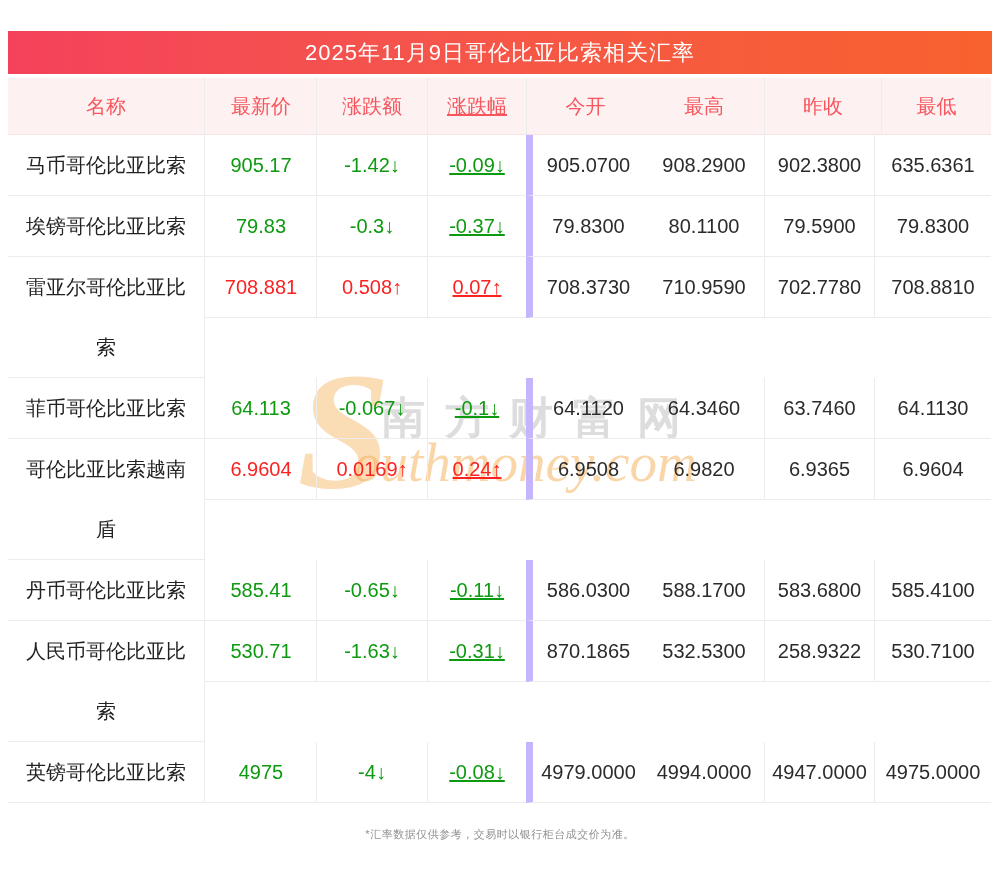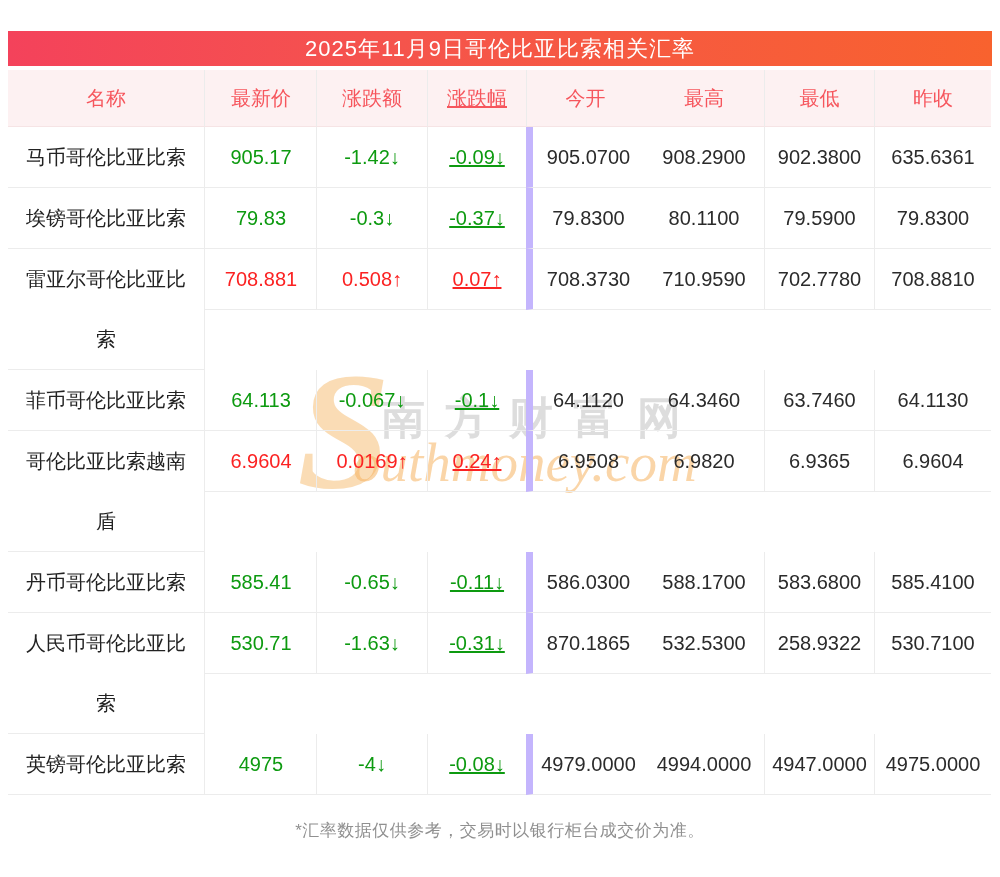--- a/index.html
+++ b/index.html
@@ -3,21 +3,21 @@
 <meta charset="utf-8">
 <style>
   * { margin:0; padding:0; box-sizing:border-box; }
   html,body { width:1000px; background:#ffffff; font-family:"Liberation Sans", sans-serif; }
   body { position:relative; height:877px; overflow:hidden; }
 
   .page { position:relative; padding-top:31px; }
 
   
   .title-bar {
-    margin:0 8px 4px 8px; height:35px;
+    margin:0 8px 4px 8px; height:43px;
     background:linear-gradient(90deg,#f4425b 0%,#f5544c 40%,#f8622e 100%);
     display:flex; align-items:center; justify-content:center;
   }
   .title-bar .title { color:#ffffff; font-size:22px; letter-spacing:1px; }
 
   
   .table-wrap { margin:0 8px; position:relative; z-index:1; }
   .row { display:flex; align-items:flex-start; }
   .cell {
     height:61px; line-height:60px; text-align:center;
@@ -61,21 +61,21 @@
   .wm-cn { position:absolute; left:86px; top:20px;
            font-size:44px; font-weight:bold; letter-spacing:20px;
            color:rgba(150,150,150,0.32);margin-top:14px; }
   .wm-en { position:absolute; left:58px; top:76px;
            font-family:"Liberation Serif", serif; font-style:italic;
            font-size:55px; color:rgba(246,178,96,0.55); }
 
   
   .footer-note {
     margin-top:24px; text-align:center;
-    font-size:17px; color:#909090; letter-spacing:0.5px;
+    font-size:11px; color:#909090; letter-spacing:0.5px;
   }
 </style>
 </head>
 <body>
 
 <div class="page">
 
   <div class="watermark">
     <span class="wm-s">S</span>
     <span class="wm-cn">南方财富网</span>
@@ -87,22 +87,22 @@
   </div>
 
   <div class="table-wrap" id="rate-table">
     <div class="row thead" id="table-header">
         <div class="cell name">名称</div>
         <div class="cell last">最新价</div>
         <div class="cell chg">涨跌额</div>
         <div class="cell pct">涨跌幅</div>
         <div class="cell open">今开</div>
         <div class="cell high">最高</div>
+        <div class="cell prev">昨收</div>
         <div class="cell low">最低</div>
-        <div class="cell prev">昨收</div>
       </div>
     <div id="table-body">
         <div class="row">
           <div class="cell name">马币哥伦比亚比索</div>
           <div class="cell last down">905.17</div>
           <div class="cell chg down">-1.42↓</div>
           <div class="cell pct down">-0.09↓</div>
           <div class="cell open">905.0700</div>
           <div class="cell high">908.2900</div>
           <div class="cell low">902.3800</div>

